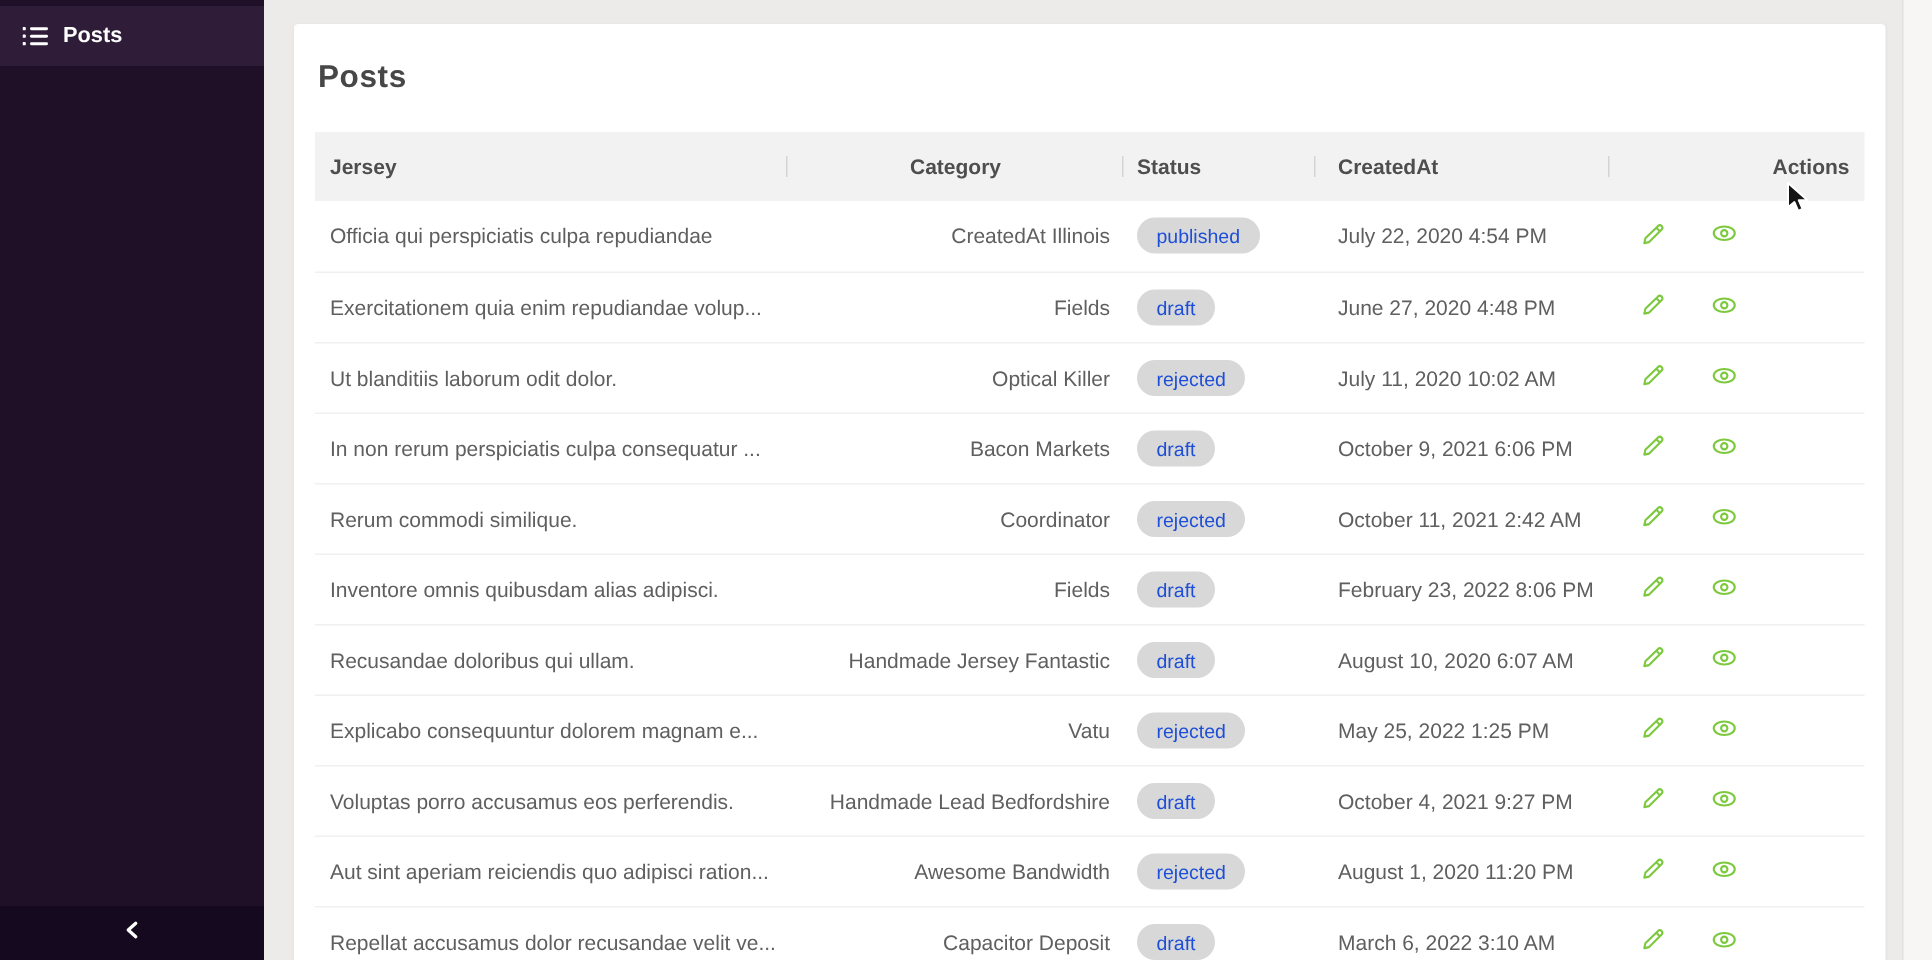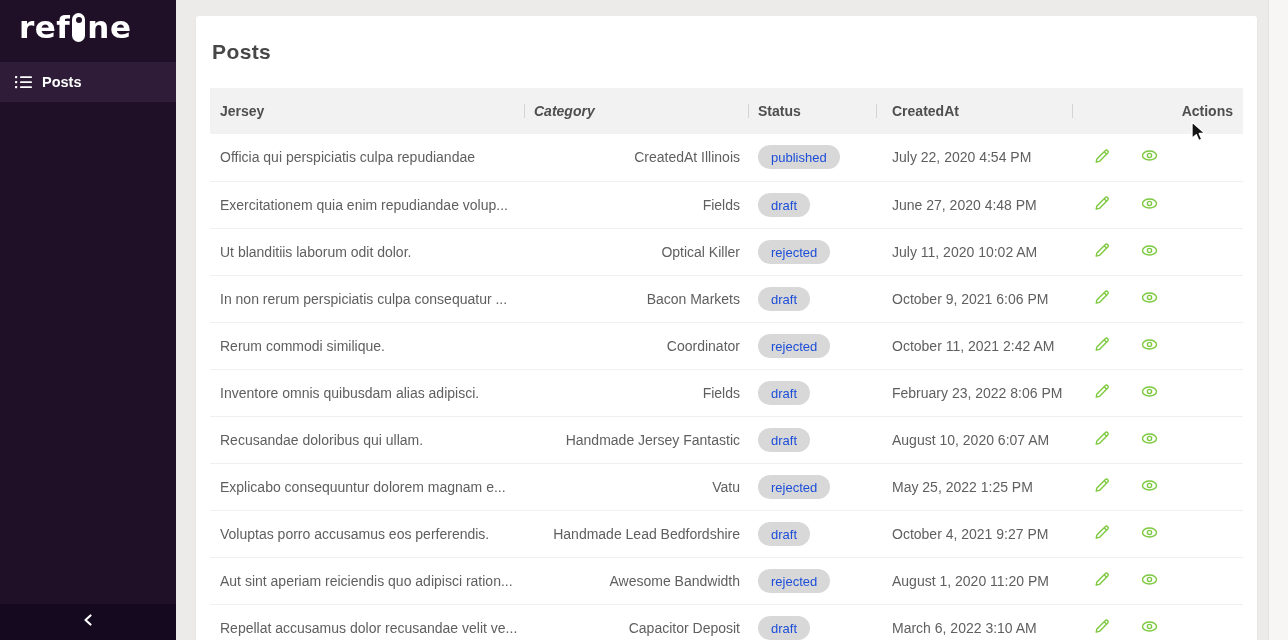--- a/index.html
+++ b/index.html
@@ -71,21 +71,21 @@
     background: #f2f2f2; height: 46px;
     font-weight: 600; font-size: 14px; color: #4e4e4e;
     text-align: left; padding: 0 10px;
     position: relative; cursor: pointer;
   }
   thead th:not(:first-child)::before {
     content: ""; position: absolute; left: 0; top: 50%;
     transform: translateY(-50%);
     width: 1px; height: 14px; background: #d4d4d4;
   }
-  thead th.col-category { text-align: left; padding-right: 8px; font-style: italic; }
+  thead th.col-category { text-align: center; padding-right: 8px; }
   thead th.col-createdat { padding-left: 16px; }
   thead th.col-actions { padding-left: 16px; text-align: right; }
   tbody td {
     height: 47px; padding: 0 10px;
     border-bottom: 1px solid #f0f0f0;
     white-space: nowrap; overflow: hidden;
   }
   td.c-cat { text-align: right; padding-right: 8px; }
   td.c-date { padding-left: 16px; }
   td.c-actions { padding-left: 16px; }
@@ -106,21 +106,20 @@
   .scroll-gutter {
     position: absolute; right: 0; top: 0;
     width: 20px; height: 640px;
     background: #f7f6f5; border-left: 1px solid #e3e1e0;
   }
 </style>
 </head>
 <body>
 
 <aside class="sidebar">
-  <div class="logo"><span>ref</span><span class="pill"></span><span>ne</span></div>
 
   <div class="menu-item">
     <span class="mi-icon">
       <svg width="17" height="14" viewBox="0 0 17 14">
         <g fill="#fff">
           <rect x="0" y="1" width="2.2" height="2.2" rx="0.6"></rect>
           <rect x="0" y="6" width="2.2" height="2.2" rx="0.6"></rect>
           <rect x="0" y="11" width="2.2" height="2.2" rx="0.6"></rect>
           <rect x="5" y="1.2" width="12" height="1.9" rx="0.9"></rect>
           <rect x="5" y="6.2" width="12" height="1.9" rx="0.9"></rect>

